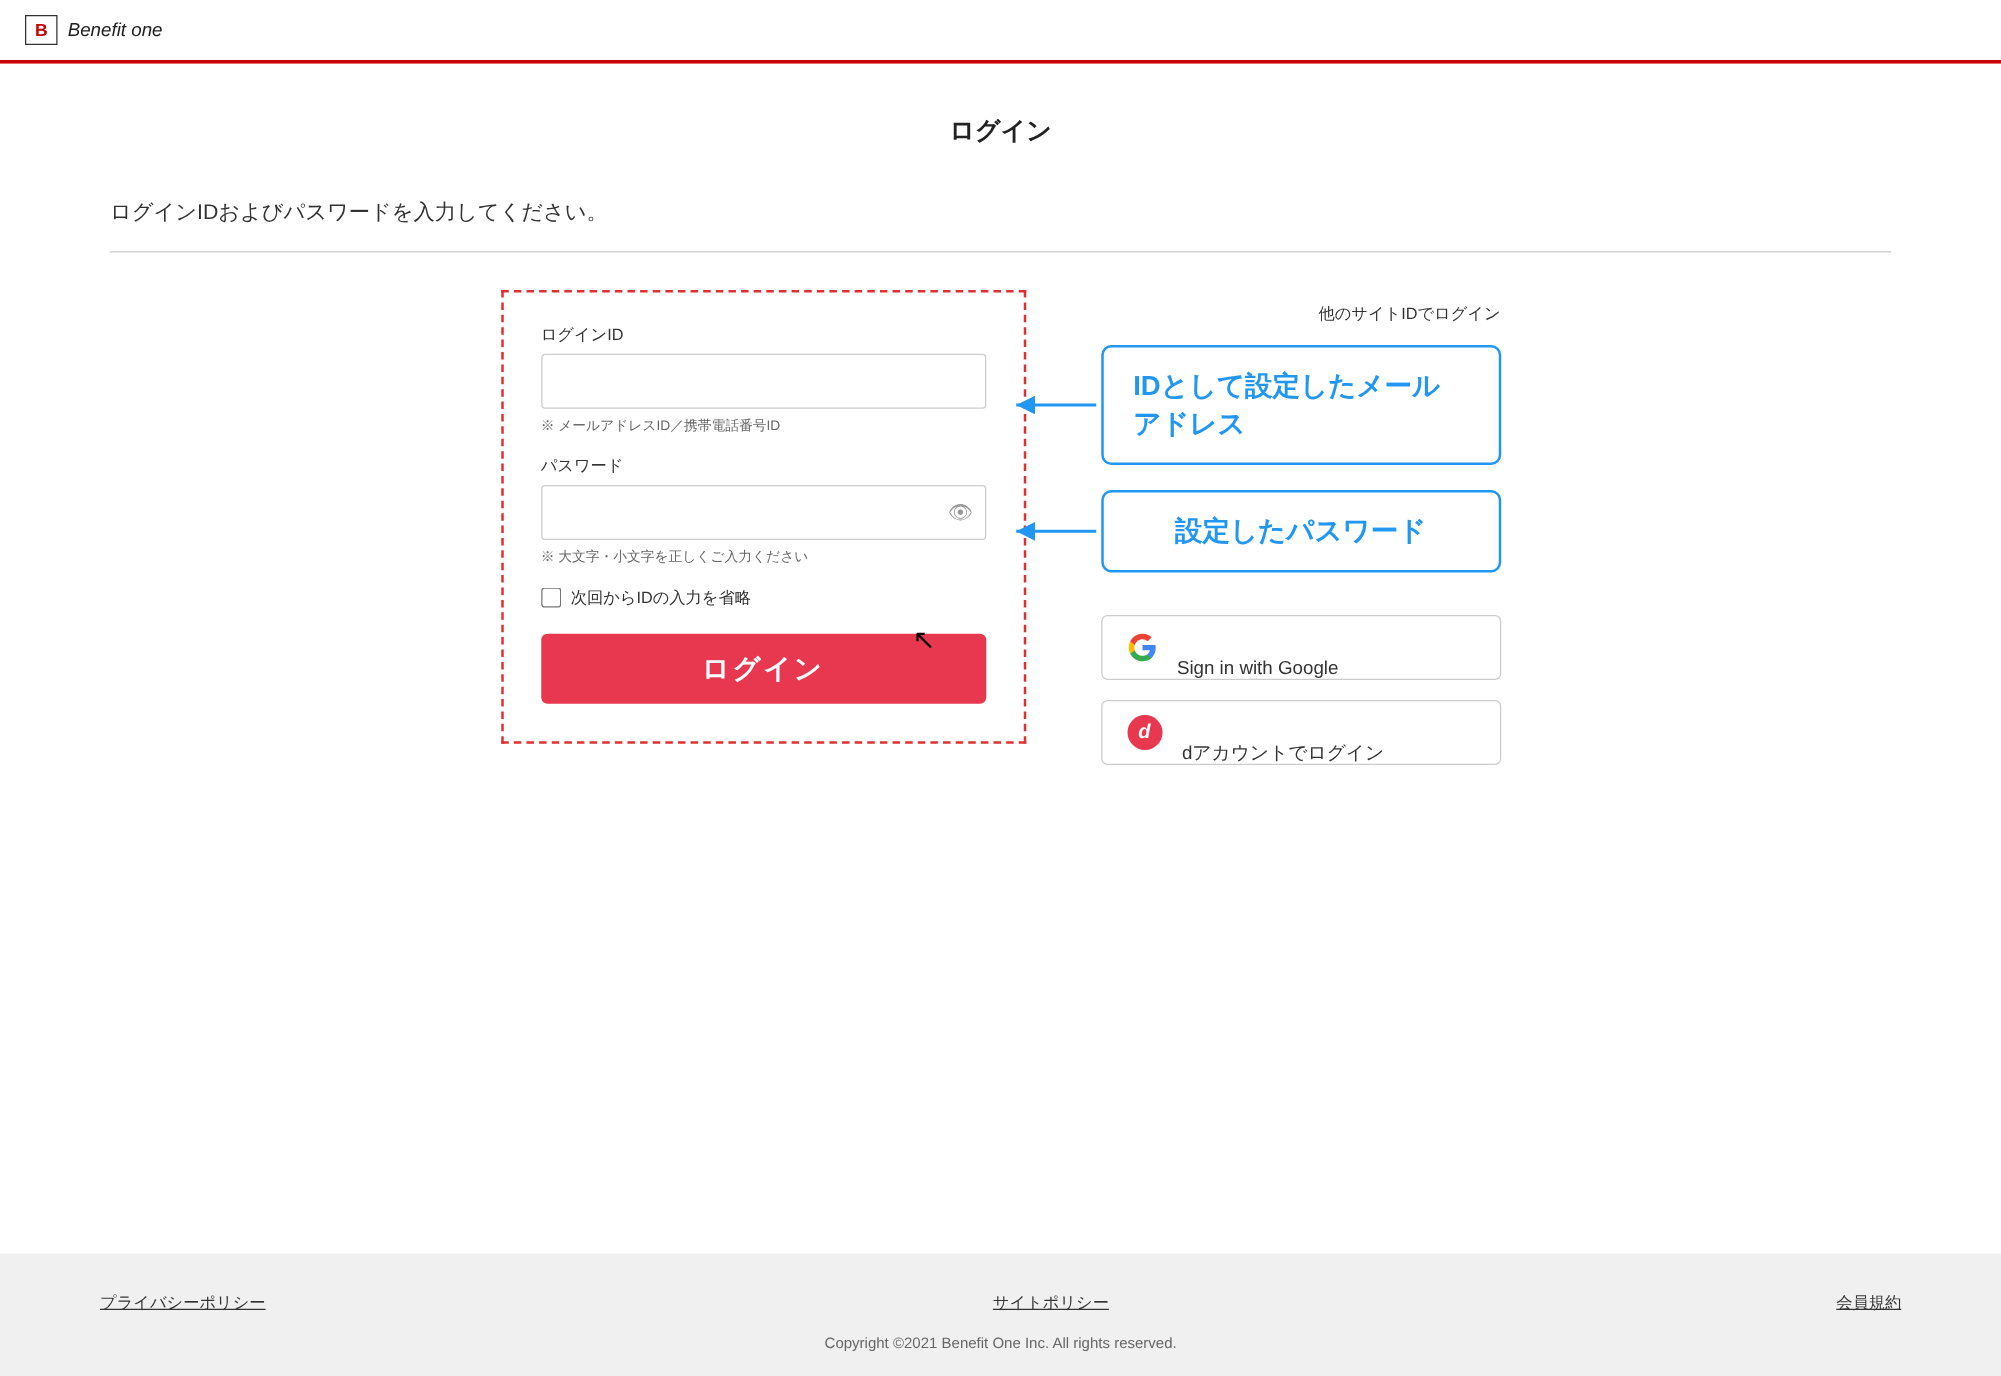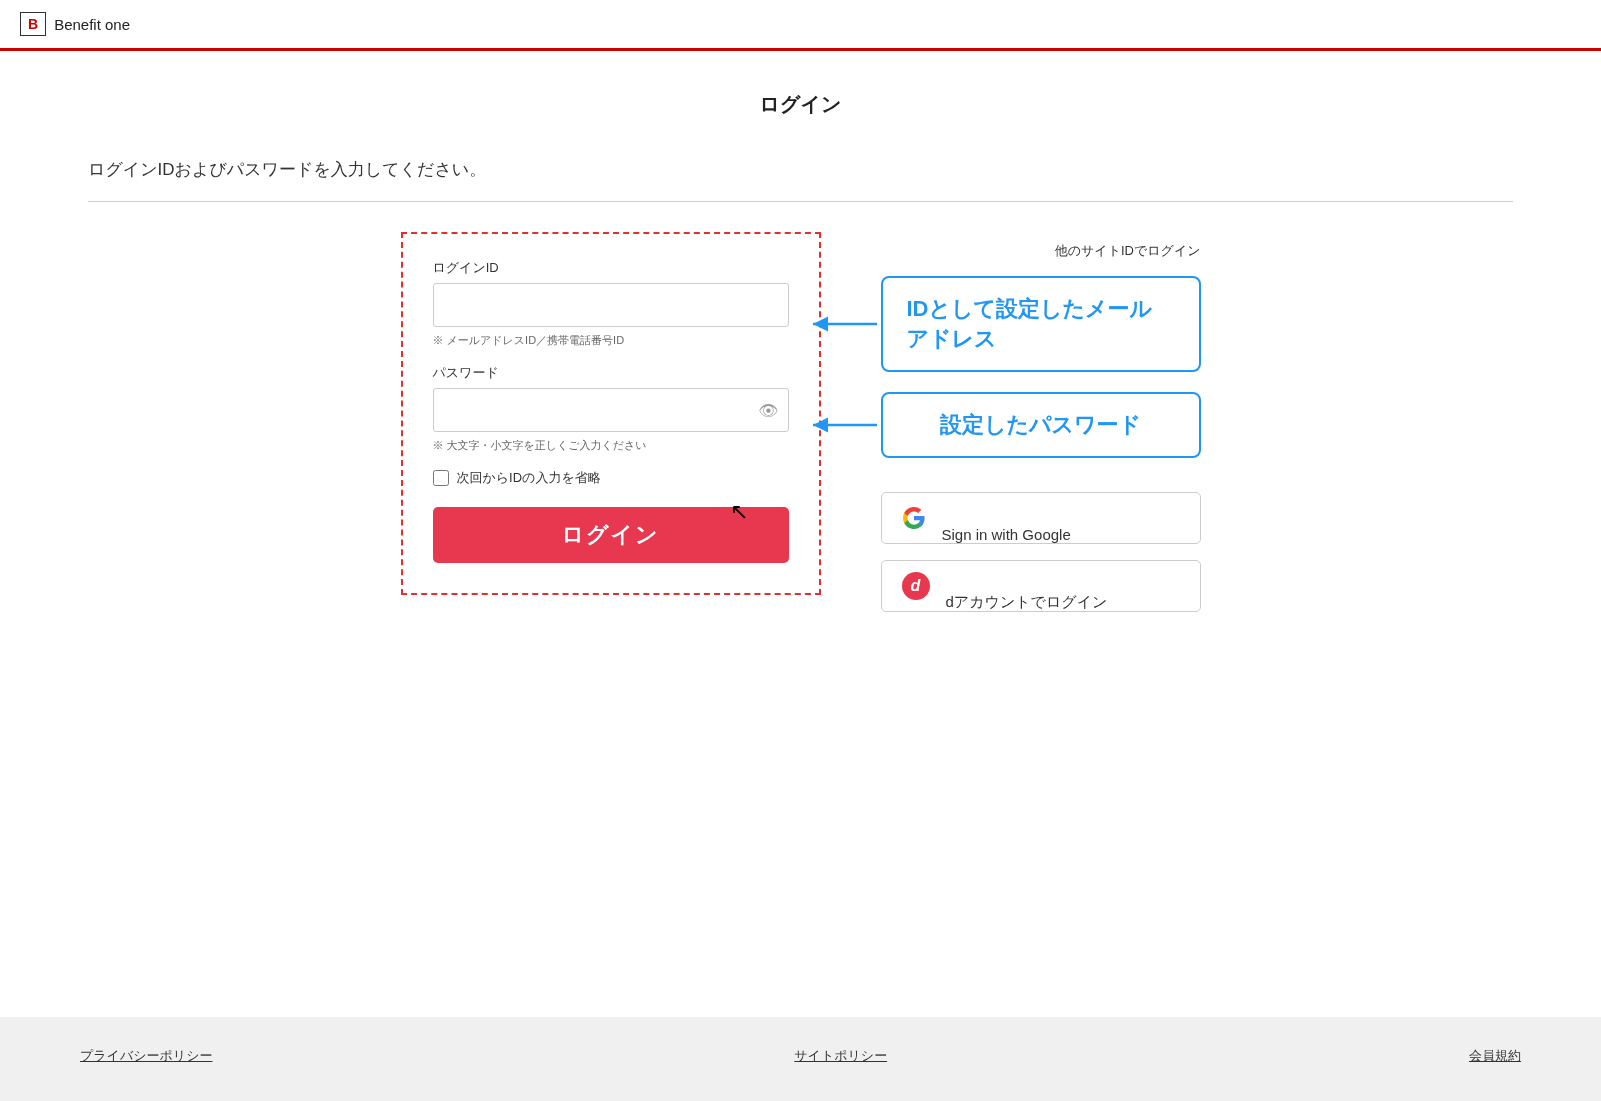--- a/index.html
+++ b/index.html
@@ -24,20 +24,21 @@
       padding: 3px 7px;
       margin-right: 8px;
       font-weight: bold;
       font-size: 14px;
       color: #cc0000;
     }
     .logo-text {
       font-size: 15px;
       color: #222;
       font-weight: 500;
+      font-style: italic;
     }
 
     
     .main {
       flex: 1;
       background: #ffffff;
       padding: 40px 88px 60px;
     }
 
     .page-title {
@@ -365,13 +366,14 @@
 
   </div>
 </main>
 
 <footer class="footer">
   <div class="footer-links">
     <a class="footer-link" href="#">プライバシーポリシー</a>
     <a class="footer-link" href="#">サイトポリシー</a>
     <a class="footer-link" href="#">会員規約</a>
   </div>
+  <p class="footer-copy">Copyright ©2021 Benefit One Inc. All rights reserved.</p>
 </footer>
 
 </body></html>

